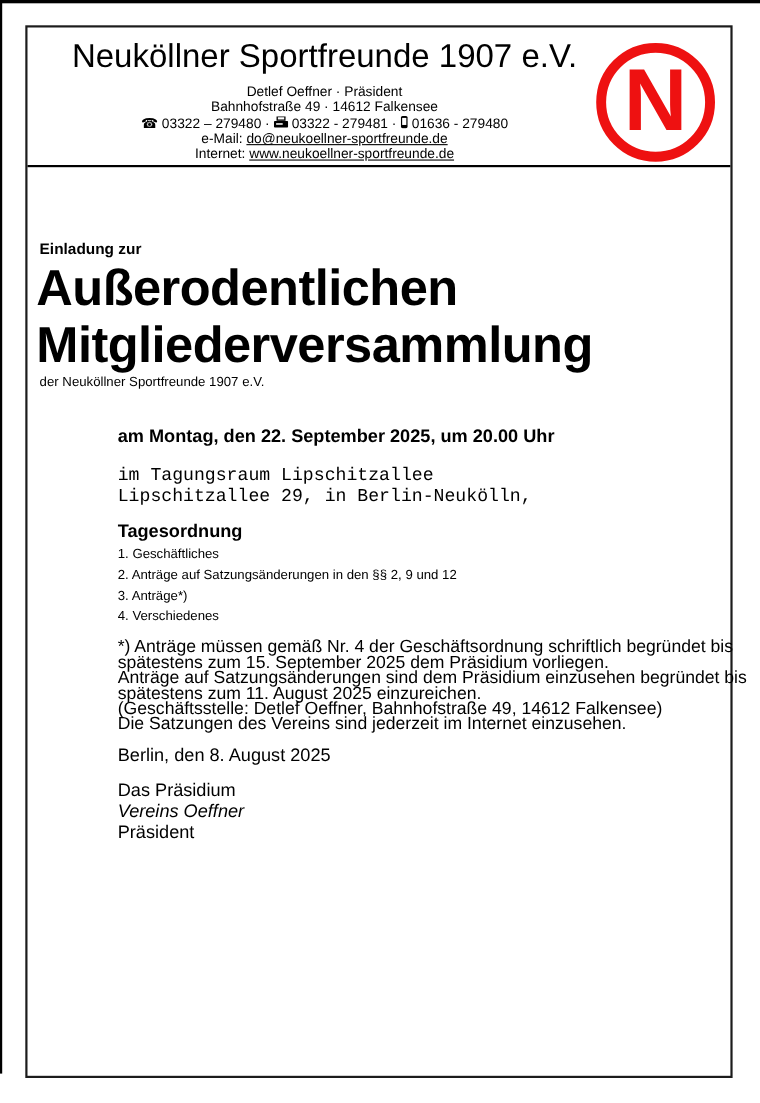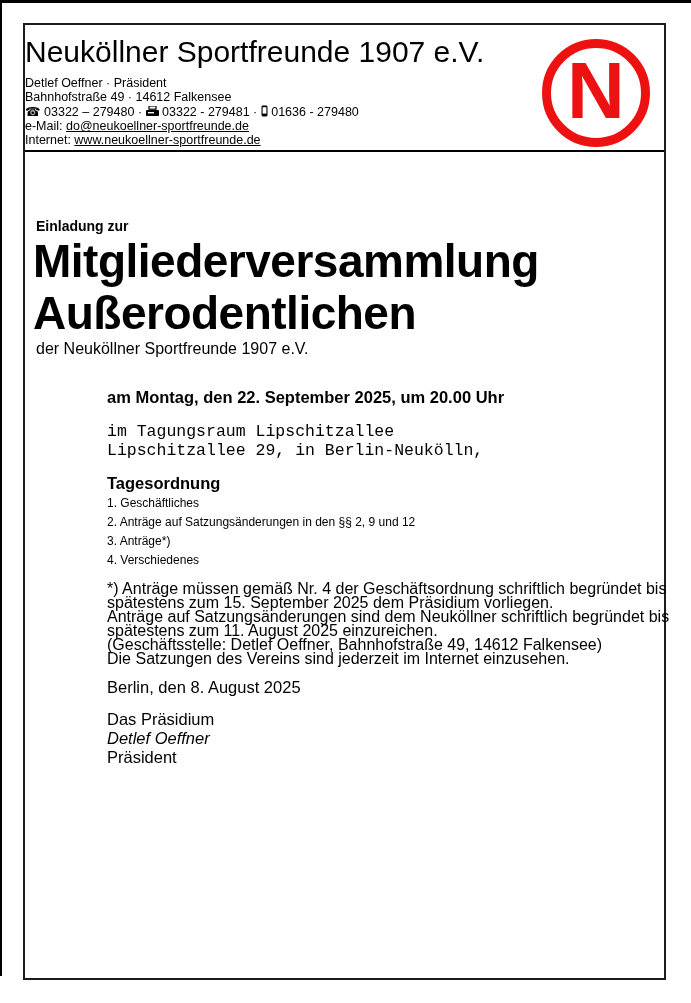--- a/index.html
+++ b/index.html
@@ -10,39 +10,39 @@
   .edge-top{position:absolute;top:0;left:0;width:691px;height:3px;background:#000;}
   .edge-left{position:absolute;top:0;left:0;width:2px;height:976px;background:#000;}
 
   .doc{
     position:absolute;left:23px;top:23px;width:639px;height:953px;
     border:2px solid #1c1c1c;background:#fff;
   }
 
   
   .header{position:relative;height:125px;border-bottom:2px solid #000;}
-  .header-text{position:absolute;left:0;top:10px;width:540px;text-align:left;}
+  .header-text{position:absolute;left:0;top:10px;width:540px;text-align:center;}
   .club-name{font-size:30px;letter-spacing:0px;white-space:nowrap;margin:0 0 8px 0;font-weight:400;}
   .h-small{font-size:12.5px;line-height:13.8px;white-space:nowrap;}
   .phone-row{display:block;}
   .icon{display:inline-block;vertical-align:-1px;}
   .tel-glyph{font-family:"DejaVu Sans", sans-serif;font-size:12.5px;vertical-align:0px;}
   a.link{color:#000000;text-decoration:underline;cursor:pointer;}
   .logo{
     position:absolute;top:14px;right:14px;width:90px;height:90px;
     border:9px solid #ee1111;border-radius:50%;text-align:center;background:#fff;
   }
   .logo-letter{
     font-size:80px;font-weight:bold;color:#ee1111;line-height:86px;display:block;
   }
 
   
   .intro{position:absolute;left:11px;top:193px;font-size:14px;font-weight:bold;}
   .headline{position:absolute;left:8px;top:210px;font-size:46px;font-weight:bold;line-height:52px;letter-spacing:-0.5px;white-space:nowrap;}
-  .subtitle{position:absolute;left:11px;top:315px;font-size:16px;}
+  .subtitle{position:absolute;left:11px;top:315px;font-size:12px;}
   .datetime{position:absolute;left:82px;top:363px;font-size:16.5px;font-weight:bold;white-space:nowrap;}
   .location{position:absolute;left:82px;top:397px;font-size:16.5px;line-height:19px;font-family:Liberation Mono, monospace;}
   .agenda-head{position:absolute;left:82px;top:449px;font-size:16.5px;font-weight:bold;}
   .agenda{position:absolute;left:82px;top:469px;font-size:12px;line-height:19px;white-space:nowrap;}
   .footnote{position:absolute;left:82px;top:557px;font-size:16px;line-height:14.1px;white-space:nowrap;}
   .dateplace{position:absolute;left:82px;top:653px;font-size:16.5px;}
   .signature{position:absolute;left:82px;top:685px;font-size:16.5px;line-height:19px;}
   .sig-name{font-style:italic;}
 </style>
 </head>
@@ -80,22 +80,22 @@
     </div>
 
     <div class="logo">
       <span class="logo-letter">N</span>
     </div>
   </div>
 
   <div class="intro">Einladung zur</div>
 
   <div class="headline">
+    <div>Außerodentlichen</div>
     <div>Mitgliederversammlung</div>
-    <div>Außerodentlichen</div>
   </div>
 
   <div class="subtitle">der Neuköllner Sportfreunde 1907 e.V.</div>
 
   <div class="datetime">am Montag, den 22. September 2025, um 20.00 Uhr</div>
 
   <div class="location">
     <div>im Tagungsraum Lipschitzallee</div>
     <div>Lipschitzallee 29, in Berlin-Neukölln,</div>
   </div>
@@ -105,27 +105,27 @@
   <div class="agenda">
     <div>1. Geschäftliches</div>
     <div>2. Anträge auf Satzungsänderungen in den §§ 2, 9 und 12</div>
     <div>3. Anträge*)</div>
     <div>4. Verschiedenes</div>
   </div>
 
   <div class="footnote">
     <div>*) Anträge müssen gemäß Nr. 4 der Geschäftsordnung schriftlich begründet bis</div>
     <div>spätestens zum 15. September 2025 dem Präsidium vorliegen.</div>
-    <div>Anträge auf Satzungsänderungen sind dem Neuköllner schriftlich begründet bis</div>
+    <div>Anträge auf Satzungsänderungen sind dem Präsidium einzusehen begründet bis</div>
     <div>spätestens zum 11. August 2025 einzureichen.</div>
     <div>(Geschäftsstelle: Detlef Oeffner, Bahnhofstraße 49, 14612 Falkensee)</div>
     <div>Die Satzungen des Vereins sind jederzeit im Internet einzusehen.</div>
   </div>
 
   <div class="dateplace">Berlin, den 8. August 2025</div>
 
   <div class="signature">
     <div>Das Präsidium</div>
-    <div class="sig-name">Detlef Oeffner</div>
+    <div class="sig-name">Vereins Oeffner</div>
     <div>Präsident</div>
   </div>
 
 </div>
 
 </body></html>

